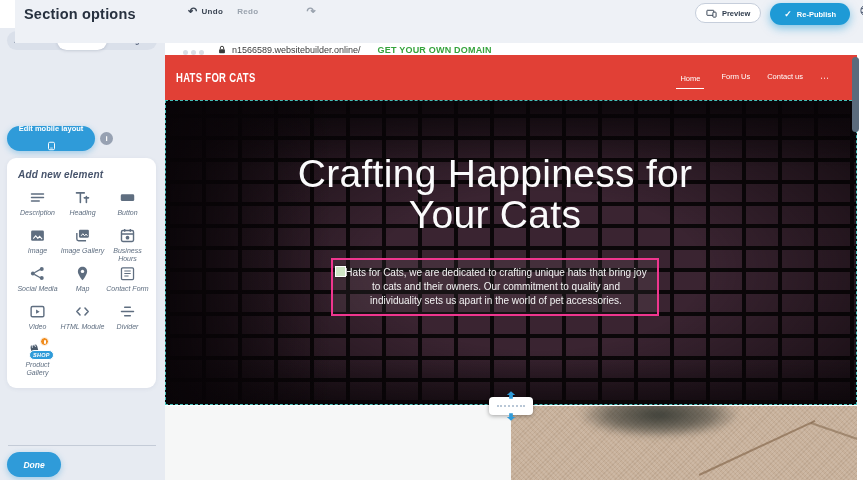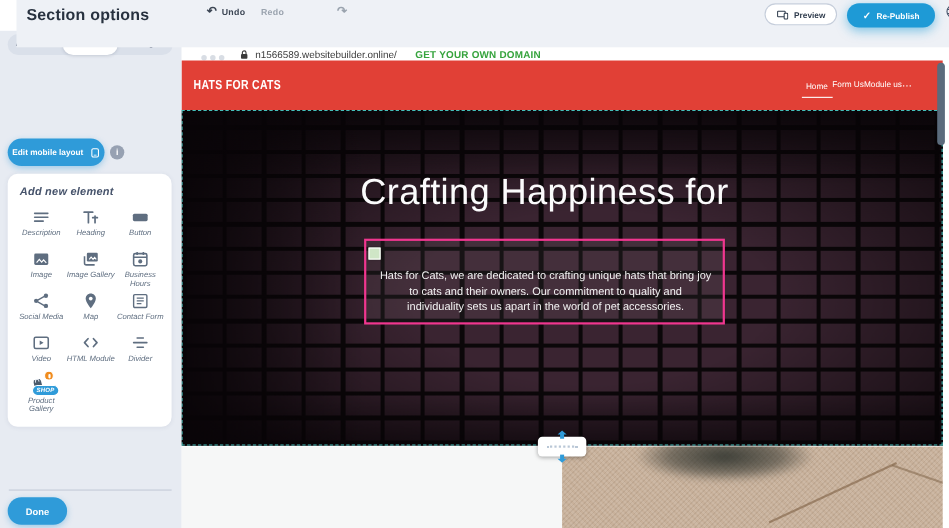--- a/index.html
+++ b/index.html
@@ -30,73 +30,73 @@
   .sidebar { position:absolute; left:0; top:28px; width:165px; height:452px; background:#e7ebf2; z-index:20; }
   .tabbar { position:absolute; left:7px; top:3px; width:150px; height:19px; background:#dae0ea; border-radius:12px; display:flex; align-items:center; }
   .tab { flex:1; text-align:center; font-size:7px; font-weight:bold; color:#55617a; height:19px; line-height:19px; border-radius:12px; cursor:pointer; }
   .tab.active { background:#fff; color:#2d3a4b; box-shadow:0 1px 3px rgba(50,60,90,.18); }
   .card { position:absolute; left:7px; width:149px; background:#fff; border-radius:9px; box-shadow:0 1px 4px rgba(60,75,110,.08); }
   .tip-card { top:33px; height:56px; padding:9px 11px; }
   .tip-head { font-size:10px; font-weight:bold; color:#f2951f; }
   .tip-body { margin-top:5px; font-size:7.5px; line-height:9.5px; color:#6b7a95; }
   .edit-mobile-btn { position:absolute; left:7px; top:98px; width:88px; height:25px; border-radius:13px; background:#2f9bd9;
     border:none; display:flex; align-items:center; justify-content:center; gap:6px; color:#fff; font-size:7.5px; font-weight:bold;
-    cursor:pointer; font-family:inherit; box-shadow:0 2px 6px rgba(47,155,217,.4); }
+    cursor:pointer; font-family:inherit; box-shadow:0 2px 6px rgba(47,155,217,.4);flex-direction:column; }
   .info-ico { position:absolute; left:100px; top:104px; width:13px; height:13px; border-radius:50%; background:#97a1b2;
     color:#fff; font-size:8px; font-weight:bold; text-align:center; line-height:13px; font-style:normal; cursor:pointer; }
   .add-card { top:130px; height:230px;font-style:italic; }
   .add-head { margin:11px 0 0 11px; font-size:10px; font-weight:bold; color:#46536b; letter-spacing:.2px; }
   .el-grid { display:grid; grid-template-columns:repeat(3,1fr); grid-auto-rows:38px; margin:8px 6px 0 8px; }
   .el-item { display:flex; flex-direction:column; align-items:center; cursor:pointer; }
   .el-icon { height:19px; display:flex; align-items:center; justify-content:center; }
   .el-label { margin-top:2px; font-size:7px; line-height:8px; color:#5f6e80; text-align:center; max-width:44px; }
   .pg-wrap { position:relative; width:24px; height:19px; }
   .pg-bag { position:absolute; left:1px; top:2px; transform:rotate(-14deg); }
   .pg-badge { position:absolute; right:1px; top:-3px; width:9px; height:9px; border-radius:50%; background:#f08c1e; border:1px solid #fff; }
   .pg-badge::after { content:""; position:absolute; left:3px; top:2px; width:2px; height:4px; background:#fff; border-radius:1px; }
   .pg-shop { position:absolute; right:-4px; bottom:-1px; background:#2f9bd9; color:#fff; font-size:5.5px; font-weight:bold;
     padding:1px 3px; border-radius:6px; border:1px solid #fff; letter-spacing:.2px; }
   .side-divider { position:absolute; left:8px; top:417px; width:148px; border-top:1px solid #c4cbd7; }
   .done-btn { position:absolute; left:7px; top:424px; width:54px; height:25px; border-radius:13px; background:#2f9bd9; border:none;
-    color:#fff; font-size:8.5px; font-weight:bold; cursor:pointer; font-family:inherit; box-shadow:0 2px 6px rgba(47,155,217,.4); }
+    color:#fff; font-size:8.5px; font-weight:bold; cursor:pointer; font-family:inherit; box-shadow:0 2px 6px rgba(47,155,217,.4);font-style:italic; }
 
   
   .main { position:absolute; left:165px; top:28px; width:692px; height:452px; background:#fff; }
   .browser-bar { position:absolute; left:12px; top:0; width:692px; height:27px; background:#fff; border-radius:10px 0 0 0;
     display:flex; align-items:flex-end; }
   .dots { display:flex; gap:3px; margin-left:6px; }
   .dot { width:5px; height:5px; border-radius:50%; background:#d8dde4; }
   .lock { margin-left:13px; display:flex; align-items:center; }
   .url-text { margin-left:5px; font-size:9px; color:#3b3b3b; }
   .domain-link { margin-left:17px; font-size:9px; font-weight:bold; color:#35a33c; letter-spacing:.2px; cursor:pointer; }
 
   .site-header { position:absolute; left:0; top:27px; width:692px; height:45px; background:#e14036; display:flex; align-items:center; }
   .site-logo { margin-left:11px; color:#fff; font-size:9.5px; font-weight:bold; letter-spacing:.3px; transform:scaleY(1.25); transform-origin:left center; }
-  .site-nav { position:absolute; right:28px; top:0; height:45px; display:flex; align-items:center; }
+  .site-nav { position:absolute; right:28px; top:0; height:45px; display:flex; align-items:center; gap:17px; }
   .nav-item { color:#fff; font-size:7.5px; cursor:pointer; padding-bottom:2px; }
   .nav-item.active { border-bottom:1.5px solid #fff; padding:0 4px 5px 4px; margin-bottom:-7px; }
   .nav-more { color:#fff; font-size:9px; cursor:pointer; }
 
   .hero { position:absolute; left:0; top:72px; width:692px; height:305px;
     border:1px dashed rgba(72,202,196,.95);
     background:
       linear-gradient(90deg, rgba(8,4,7,.85), rgba(8,4,7,0) 24%),
       linear-gradient(180deg, rgba(8,4,7,.75), rgba(8,4,7,0) 22%),
       linear-gradient(0deg, rgba(8,4,7,.6), rgba(8,4,7,0) 16%),
       radial-gradient(ellipse 62% 68% at 54% 56%, rgba(0,0,0,0) 38%, rgba(5,2,4,.72) 100%),
       repeating-linear-gradient(90deg, #0b0709 0 4px, rgba(0,0,0,0) 4px 36px),
       repeating-linear-gradient(0deg, #0b0709 0 4px, rgba(0,0,0,0) 4px 22px),
       #3a2431;
   }
   .hero-inner { width:658px; padding-top:52px; text-align:center; }
-  .hero-h1 { color:#fbfbfc; font-size:33px; line-height:41px; font-weight:500; letter-spacing:.3px; }
+  .hero-h1 { color:#fbfbfc; font-size:39px; line-height:41px; font-weight:500; letter-spacing:.3px; }
   .hero-sub { margin-top:15px; color:#eeeef1; font-size:19px; font-weight:500; letter-spacing:.2px; }
   .hero-box { position:relative; margin:23px auto 0; width:328px; min-height:43px; border:2px solid #f0368f;
     background:rgba(255,255,255,.05); padding:6px 10px 6px 12px; }
-  .hero-box p { color:#f2f2f2; font-size:10px; line-height:14px;margin-top:20px; }
+  .hero-box p { color:#f2f2f2; font-size:10px; line-height:14px; }
   .sel-handle { position:absolute; left:2px; top:6px; width:11px; height:11px; background:#cfe6c6; border:1.5px solid #fff;
     box-shadow:0 0 2px rgba(0,0,0,.5); cursor:grab; }
 
   .below { position:absolute; left:0; top:378px; width:692px; height:74px; }
   .below-left { position:absolute; left:0; top:0; width:346px; height:74px; background:#f6f7f7; }
   .below-right { position:absolute; left:346px; top:0; width:346px; height:74px; background:#c8b19b; overflow:hidden;
     background-image:
       repeating-linear-gradient(45deg, rgba(255,255,255,.09) 0 2px, rgba(0,0,0,0) 2px 4px),
       repeating-linear-gradient(-45deg, rgba(92,70,48,.10) 0 1px, rgba(0,0,0,0) 1px 3px);
   }
@@ -340,28 +340,29 @@
     </span>
     <span class="url-text">n1566589.websitebuilder.online/</span>
     <span class="domain-link">GET YOUR OWN DOMAIN</span>
   </div>
 
   <div class="site-header">
     <span class="site-logo">HATS FOR CATS</span>
     <nav class="site-nav">
       <span class="nav-item active">Home</span>
       <span class="nav-item">Form Us</span>
-      <span class="nav-item">Module us</span>
+      <span class="nav-item">Contact us</span>
       <span class="nav-more">⋯</span>
     </nav>
   </div>
 
   <div class="hero">
     <div class="hero-inner">
       <div class="hero-h1">Crafting Happiness for</div>
+      <div class="hero-h1">Your Cats</div>
       <div class="hero-box">
         <span class="sel-handle"></span>
         <p>Hats for Cats, we are dedicated to crafting unique hats that bring joy to cats and their owners. Our commitment to quality and individuality sets us apart in the world of pet accessories.</p>
       </div>
     </div>
   </div>
 
   <div class="below">
     <div class="below-left"></div>
     <div class="below-right">

